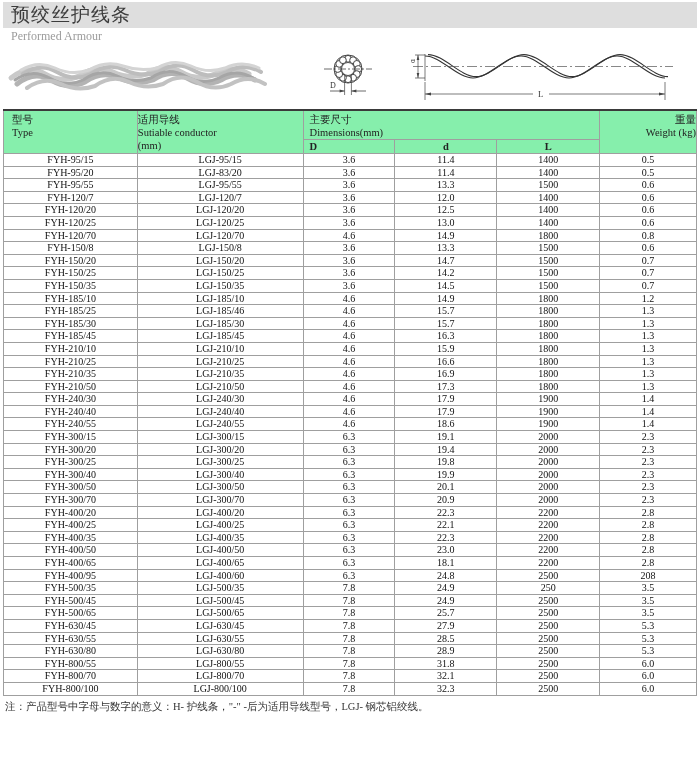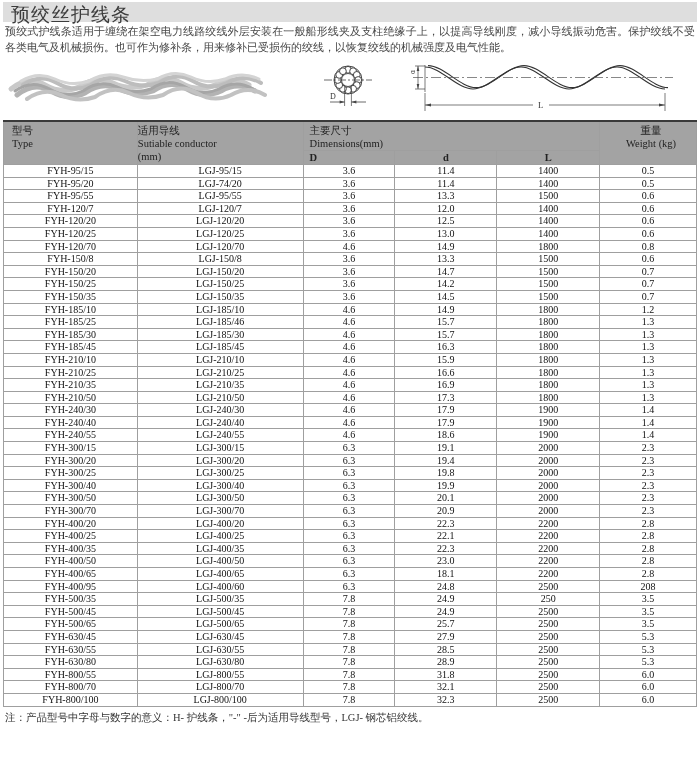--- a/index.html
+++ b/index.html
@@ -1,54 +1,54 @@
 <!DOCTYPE html>
 <html><head>
 <meta charset="utf-8">
 <style>
   * { margin:0; padding:0; box-sizing:border-box; }
   html,body { width:700px; background:#fff; font-family:"Liberation Serif","DejaVu Serif",serif; }
   .page { width:700px; height:759px; padding:2px 3px 0 3px; overflow:hidden; background:#fff; }
 
-  .title-bar { background:#dedede; height:20px; line-height:26px; padding-left:8px;
+  .title-bar { background:#dedede; height:26px; line-height:26px; padding-left:8px;
                font-size:19px; color:#3c3c3c; letter-spacing:1px; }
   .subtitle  { color:#9b9b9b; font-size:12px; padding:1px 0 0 8px; height:16px; }
   .description { color:#474747; font-size:11px; line-height:15.5px; padding:2px 2px 0 2px;
                  text-align:justify; }
 
   .diagrams { display:flex; align-items:flex-start; height:58px; margin-top:4px; }
   .diagrams svg { display:block; }
   .photo-wrap { width:285px; }
   .cross-wrap { width:105px; margin-left:18px; }
   .side-wrap  { flex:1; }
 
   table { border-collapse:collapse; width:694px; margin-top:3px;
           border-top:2px solid #3a3a3a; }
   th, td { border:1px solid #9f9f9f; }
-  thead th { background:#a3a3a3; font-weight:normal; font-size:10.5px; color:#222;
+  thead th { background:#86efac; font-weight:normal; font-size:10.5px; color:#222;
              vertical-align:top; }
   thead .two-line div { line-height:13px; }
   th.cell-type { text-align:left; padding:2px 0 0 8px; }
   th.cell-conductor { text-align:left; padding-top:2px; }
   th.cell-dims { text-align:left; padding:2px 0 0 6px; }
-  th.cell-weight { text-align:center; padding:2px 0 0 6px; }
+  th.cell-weight { text-align:right; padding:2px 0 0 6px; }
   th.sub-D { text-align:left; padding-left:6px; font-size:10.5px; line-height:13px; }
   th.sub-d, th.sub-L { text-align:center; font-size:10.5px; line-height:13px; font-weight:bold; }
   th.sub-D { font-weight:bold; }
   tbody td { font-size:10px; line-height:11.6px; height:11.6px; text-align:center;
              color:#111; white-space:nowrap; }
   .note { font-size:10.5px; color:#333; padding:4px 0 0 2px; }
 </style>
 </head>
 <body>
 
 <div class="page">
 
   <div class="title-bar">预绞丝护线条</div>
-  <div class="description">预绞式护线条适用于缠绕在架空电力线路绞线外层安装在一般船形线夹及支柱绝缘子上，以提高导线刚度，减小导线振动危害。保护绞线不受各类电气及机械损伤。也可作为修补条，用来修补已受损伤的绞线，以恢复绞线的机械强度及电气性能。</div>
+  <div class="subtitle">Performed Armour</div>
 
   <div class="diagrams">
     <div class="photo-wrap">
       <svg width="285" height="58" viewBox="0 0 285 58">
         <g fill="none" stroke-linecap="round">
           <path d="M8,30 Q25,16 42,26 T76,28 Q93,16 110,24 T144,26 Q161,14 178,24 T212,26 Q229,16 246,26" stroke="#c9c9c9" stroke-width="5"></path>
           <path d="M14,36 Q31,22 48,32 T82,34 Q99,22 116,30 T150,32 Q167,20 184,30 T218,32 Q235,22 252,32" stroke="#b3b3b3" stroke-width="5"></path>
           <path d="M20,26 Q37,14 54,24 T88,26 Q105,14 122,22 T156,24 Q173,12 190,22 T224,24 Q241,14 258,24" stroke="#bdbdbd" stroke-width="4"></path>
           <path d="M12,32 Q29,20 46,30 T80,32 Q97,20 114,28 T148,30 Q165,18 182,28 T216,30 Q233,20 250,30" stroke="#a6a6a6" stroke-width="3"></path>
           <path d="M24,40 Q41,28 58,36 T92,38 Q109,26 126,34 T160,36 Q177,24 194,34 T228,36 Q245,26 262,36" stroke="#c2c2c2" stroke-width="4"></path>
@@ -149,21 +149,21 @@
         <tr>
           <td>FYH-95/15</td>
           <td>LGJ-95/15</td>
           <td>3.6</td>
           <td>11.4</td>
           <td>1400</td>
           <td>0.5</td>
         </tr>
         <tr>
           <td>FYH-95/20</td>
-          <td>LGJ-74/20</td>
+          <td>LGJ-83/20</td>
           <td>3.6</td>
           <td>11.4</td>
           <td>1400</td>
           <td>0.5</td>
         </tr>
         <tr>
           <td>FYH-95/55</td>
           <td>LGJ-95/55</td>
           <td>3.6</td>
           <td>13.3</td>

